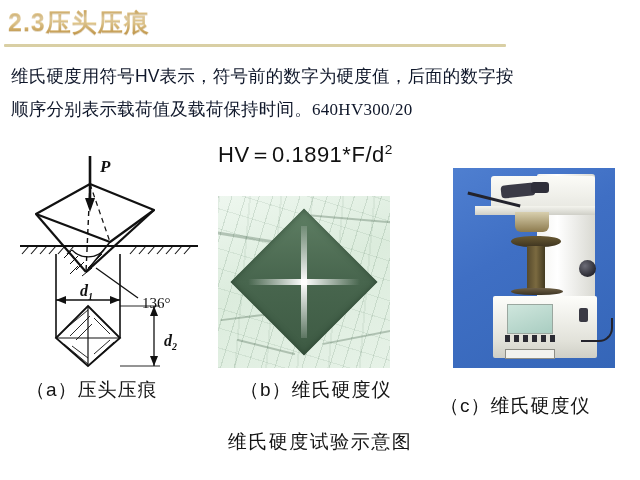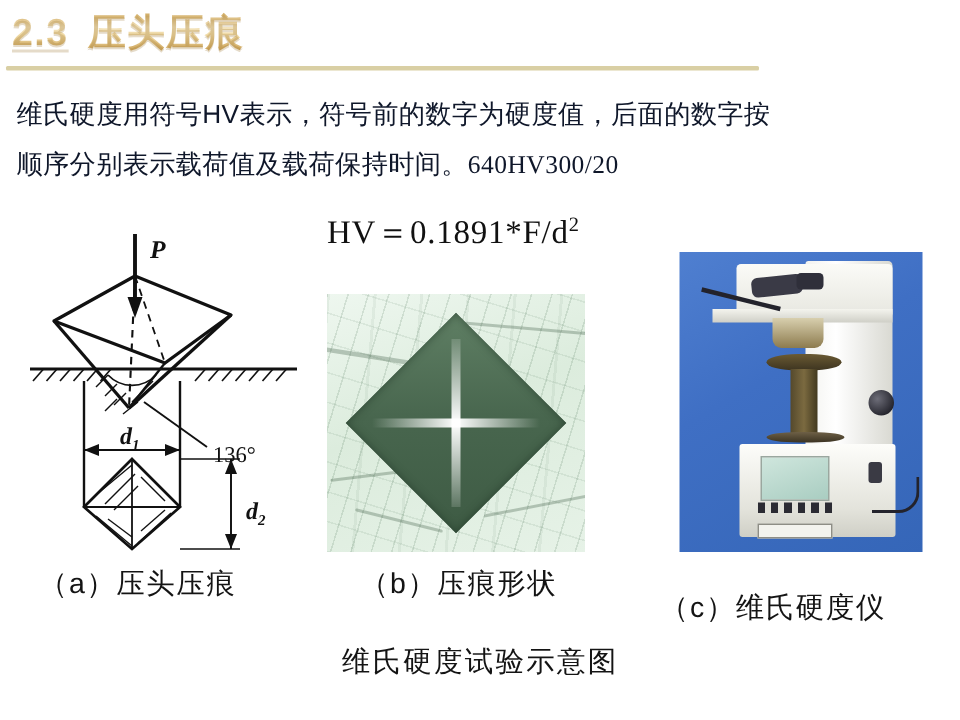--- a/index.html
+++ b/index.html
@@ -27,21 +27,21 @@
     letter-spacing: 1px;
     line-height: 32px;
     white-space: nowrap;
     color: #d9b870;
     background: linear-gradient(180deg, #c79b48 0%, #f3e3bd 38%, #efd9a4 55%, #c08f3c 100%);
     -webkit-background-clip: text;
     background-clip: text;
     -webkit-text-fill-color: transparent;
     text-shadow: 0 1px 0 rgba(150,110,40,0.25);
   }
-  #title-number { margin-right: 13px; text-decoration: underline; }
+  #title-number { margin-right: 0; }
 
   #title-rule {
     position: absolute;
     left: 4px;
     top: 44px;
     width: 502px;
     height: 3px;
     background: #d9cfa4;
     border-radius: 1px;
   }
@@ -62,21 +62,21 @@
     font-size: 17px;
     letter-spacing: 0.3px;
     text-align: center;
   }
 
   
   #formula {
     position: absolute;
     left: 218px;
     top: 140px;
-    font-family: Liberation Serif, serif;
+    font-family: Liberation Sans, sans-serif;
     font-size: 22px;
     color: #111;
     white-space: nowrap;
     letter-spacing: 0.5px;
   }
   #formula sup { font-size: 0.62em; vertical-align: super; }
 
   
   #figure-row {
     position: absolute;
@@ -404,16 +404,16 @@
     <div class="m-screen"></div>
     <div class="m-keys"></div>
     <div class="m-slot"></div>
     <div class="m-knob"></div>
     <div class="m-lever"></div>
     <div class="m-cable"></div>
   </div>
 </div>
 
 <div class="sub-caption" id="caption-a">（a）压头压痕</div>
-<div class="sub-caption" id="caption-b">（b）压痕形状</div>
+<div class="sub-caption" id="caption-b">（b）维氏硬度仪</div>
 <div class="sub-caption" id="caption-c">（c）维氏硬度仪</div>
 
 <div id="figure-title">维氏硬度试验示意图</div>
 
 </body></html>

